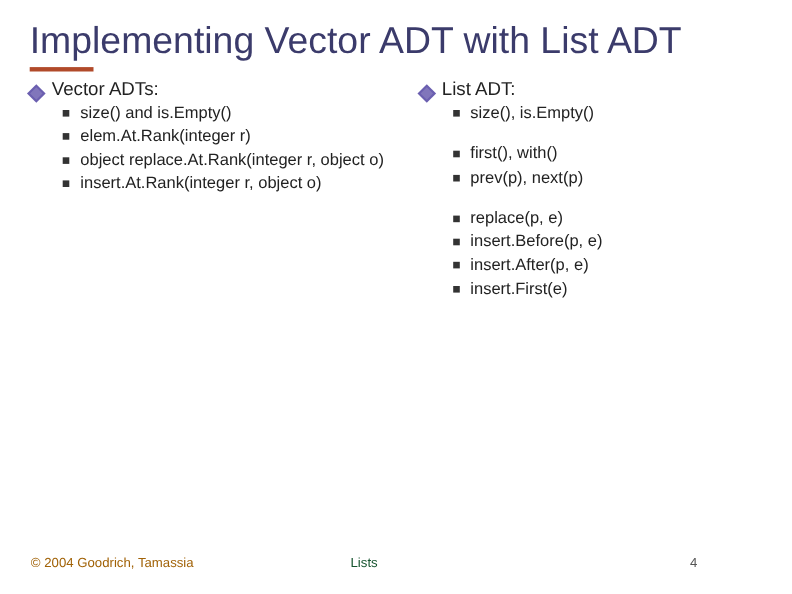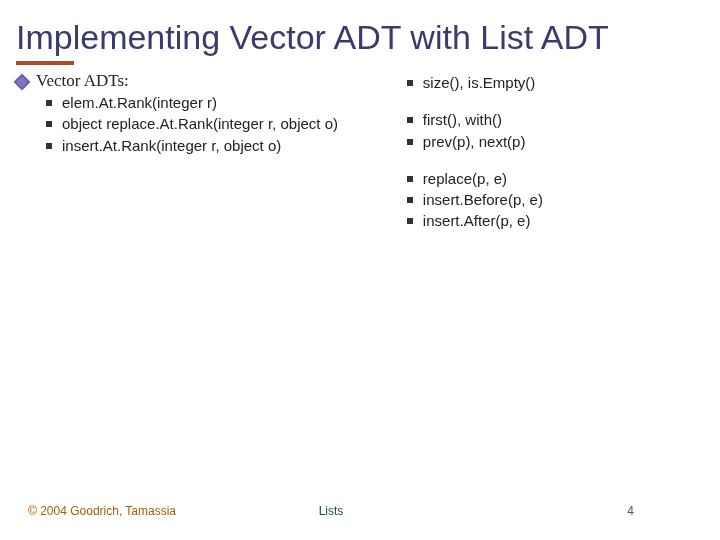--- a/index.html
+++ b/index.html
@@ -9,21 +9,21 @@
     width: 720px;
     height: 540px;
     background: #fff;
     font-family: Verdana, Geneva, sans-serif;
     position: relative;
     overflow: hidden;
   }
   .slide {
     width: 662px;
     height: 540px;
-    padding: 18px 28px 40px 16px;
+    padding: 18px 28px 40px 27px;
     position: relative;
   }
   .title {
     font-size: 34px;
     color: #3b3b6b;
     font-weight: 400;
     line-height: 1.15;
     margin: 0 0 6px 0;
     font-family: "Trebuchet MS", Verdana, sans-serif;
   }
@@ -41,24 +41,23 @@
   .col {
     flex: 1;
     font-size: 15px;
     color: #222;
   }
   .col-right {
     flex: 0.75;
   }
   .top-item {
     display: flex;
-    align-items: flex-start;
+    align-items: flex-end;
     gap: 8px;
     margin-bottom: 2px;
-    font-family: Liberation Serif, serif;
   }
   .diamond {
     width: 12px;
     height: 12px;
     background: #6b5fb0;
     transform: rotate(45deg);
     margin-top: 5px;
     flex-shrink: 0;
     position: relative;
   }
@@ -126,40 +125,46 @@
   <div class="accent-rule"></div>
 
   <div class="columns">
 
     <div class="col">
       <div class="top-item">
         <div class="diamond"></div>
         <div class="top-label">Vector ADTs:</div>
       </div>
       <ul class="sub">
+        <li>size() and is.Empty()</li>
         <li>elem.At.Rank(integer r)</li>
         <li>object replace.At.Rank(integer r, object o)</li>
         <li>insert.At.Rank(integer r, object o)</li>
       </ul>
     </div>
 
     <div class="col col-right">
+      <div class="top-item">
+        <div class="diamond"></div>
+        <div class="top-label">List ADT:</div>
+      </div>
       <ul class="sub">
         <li>size(), is.Empty()</li>
       </ul>
       <div class="spacer"></div>
       <ul class="sub">
         <li>first(), with()</li>
         <li>prev(p), next(p)</li>
       </ul>
       <div class="spacer"></div>
       <ul class="sub">
         <li>replace(p, e)</li>
         <li>insert.Before(p, e)</li>
         <li>insert.After(p, e)</li>
+        <li>insert.First(e)</li>
       </ul>
     </div>
 
   </div>
 
   <div class="footer-left">© 2004 Goodrich, Tamassia</div>
   <div class="footer-center">Lists</div>
   <div class="footer-right">4</div>
 </div>
 

